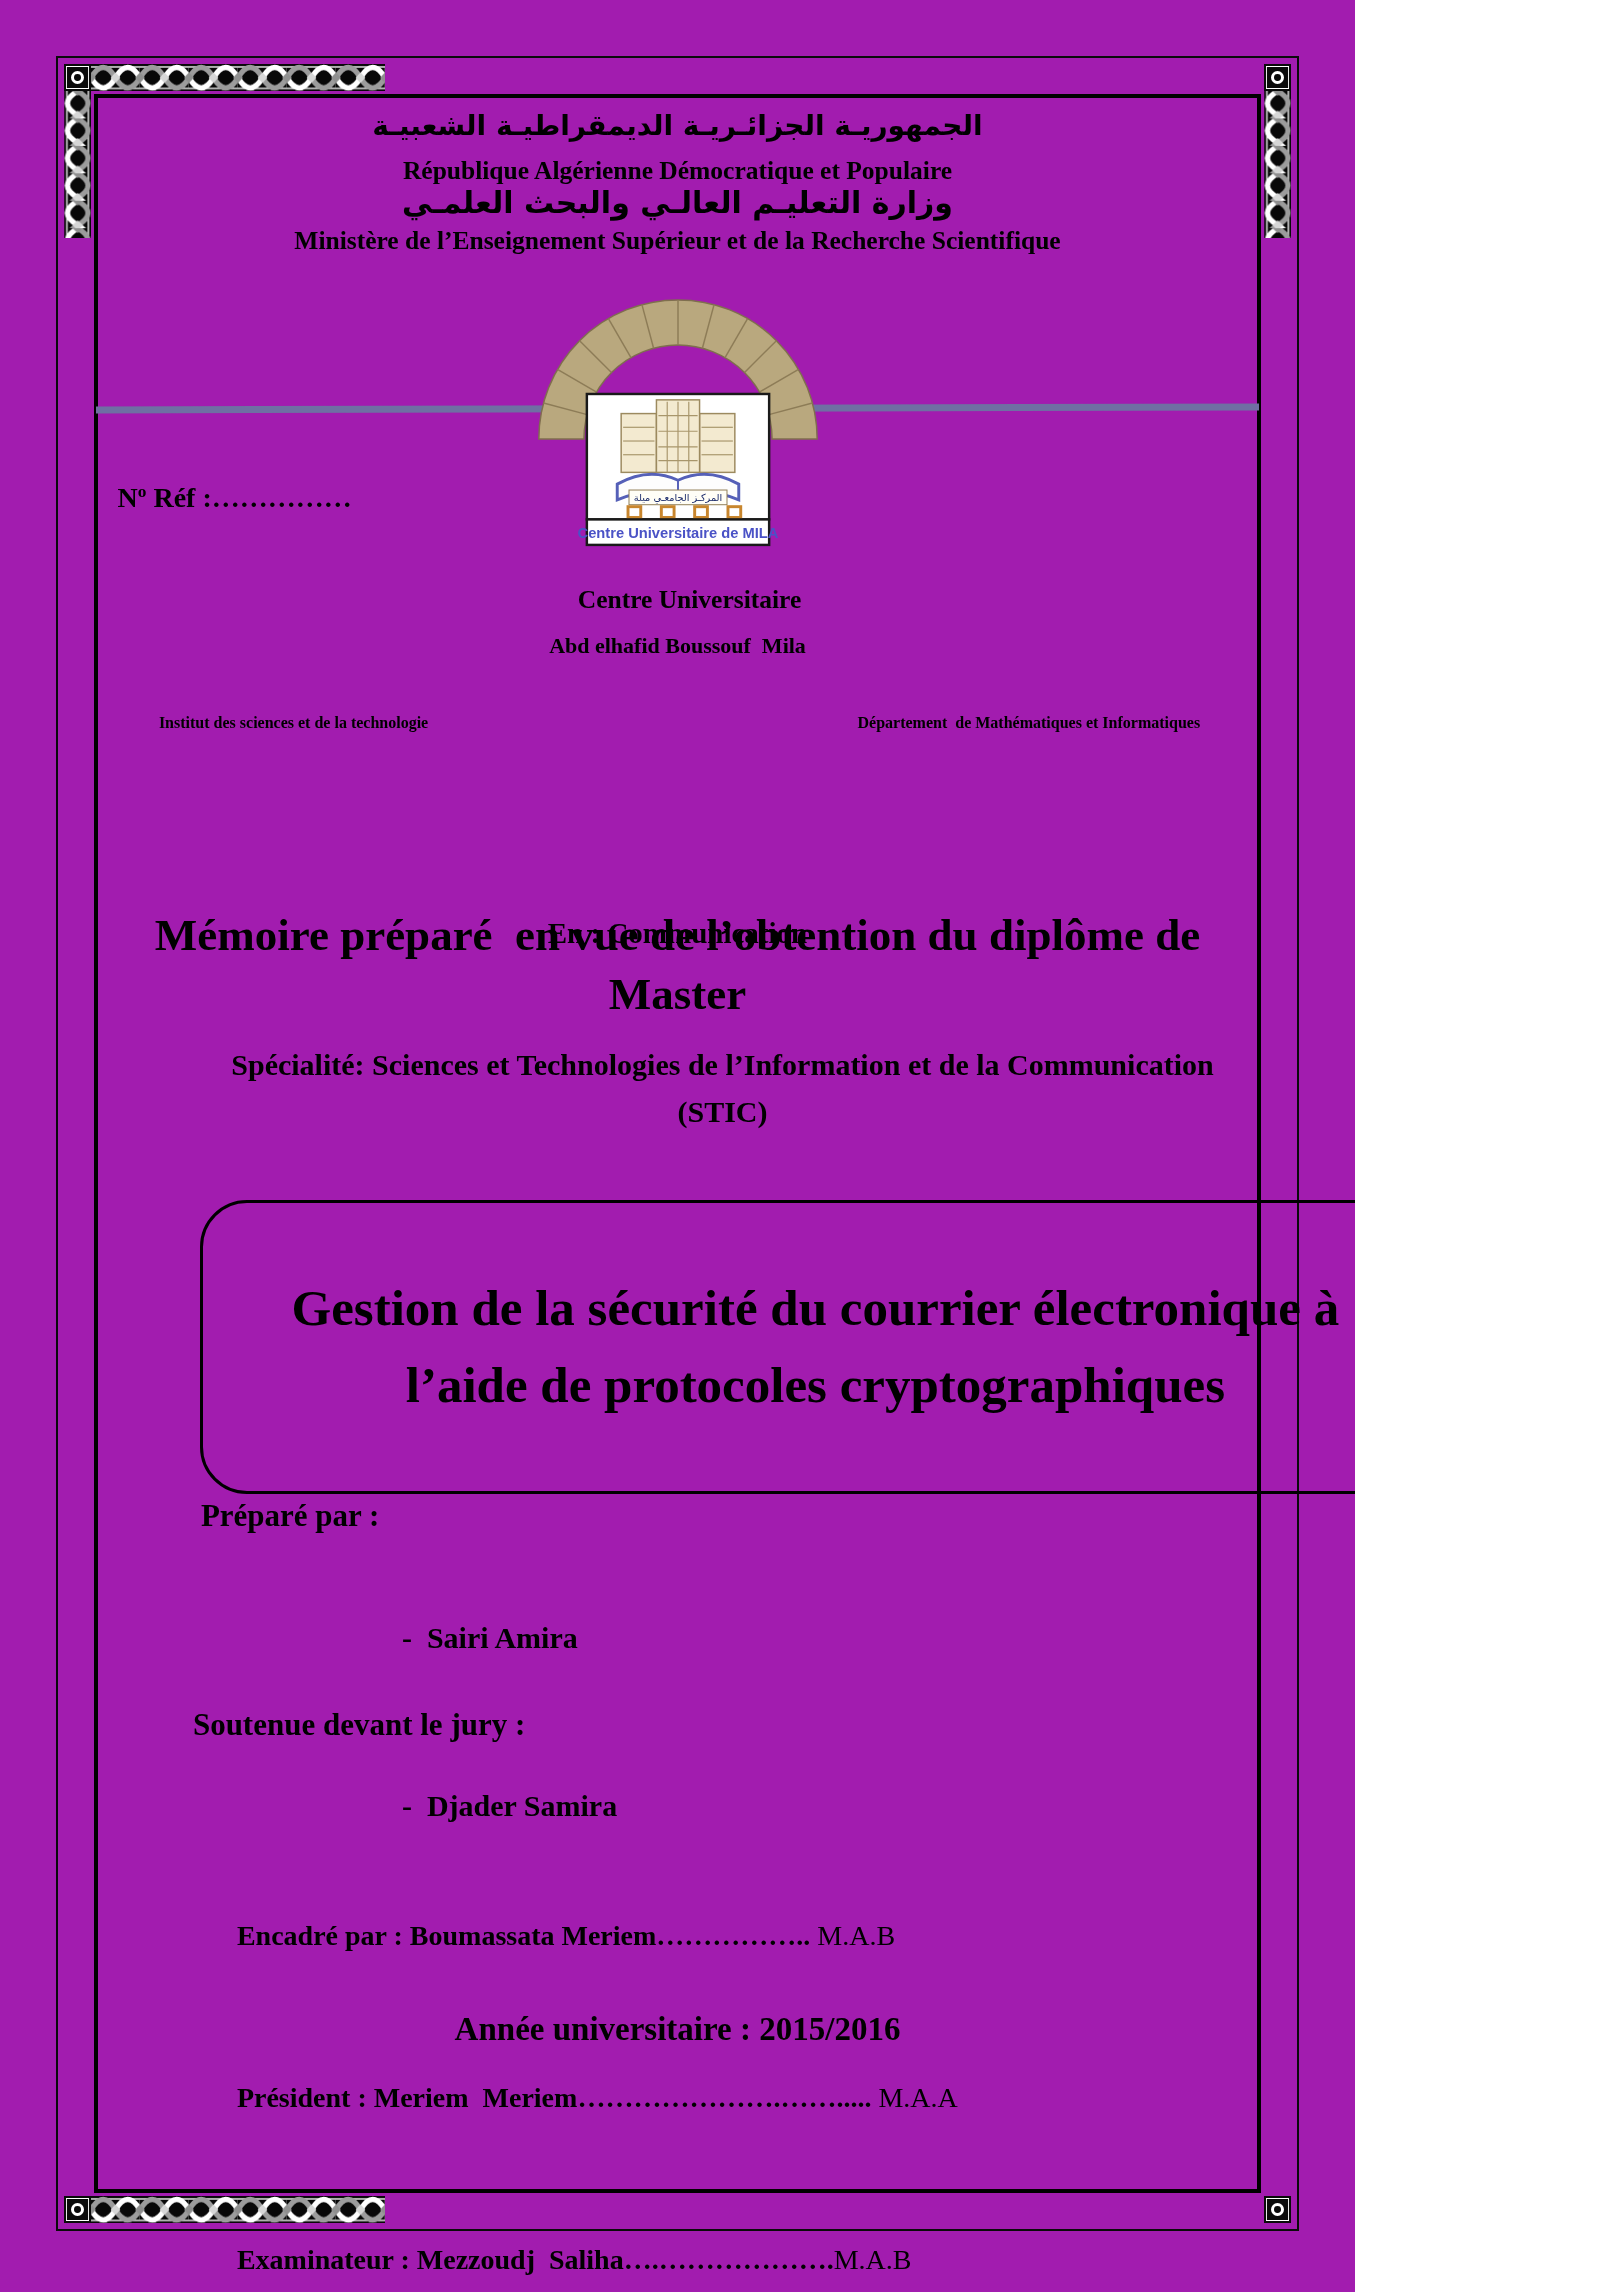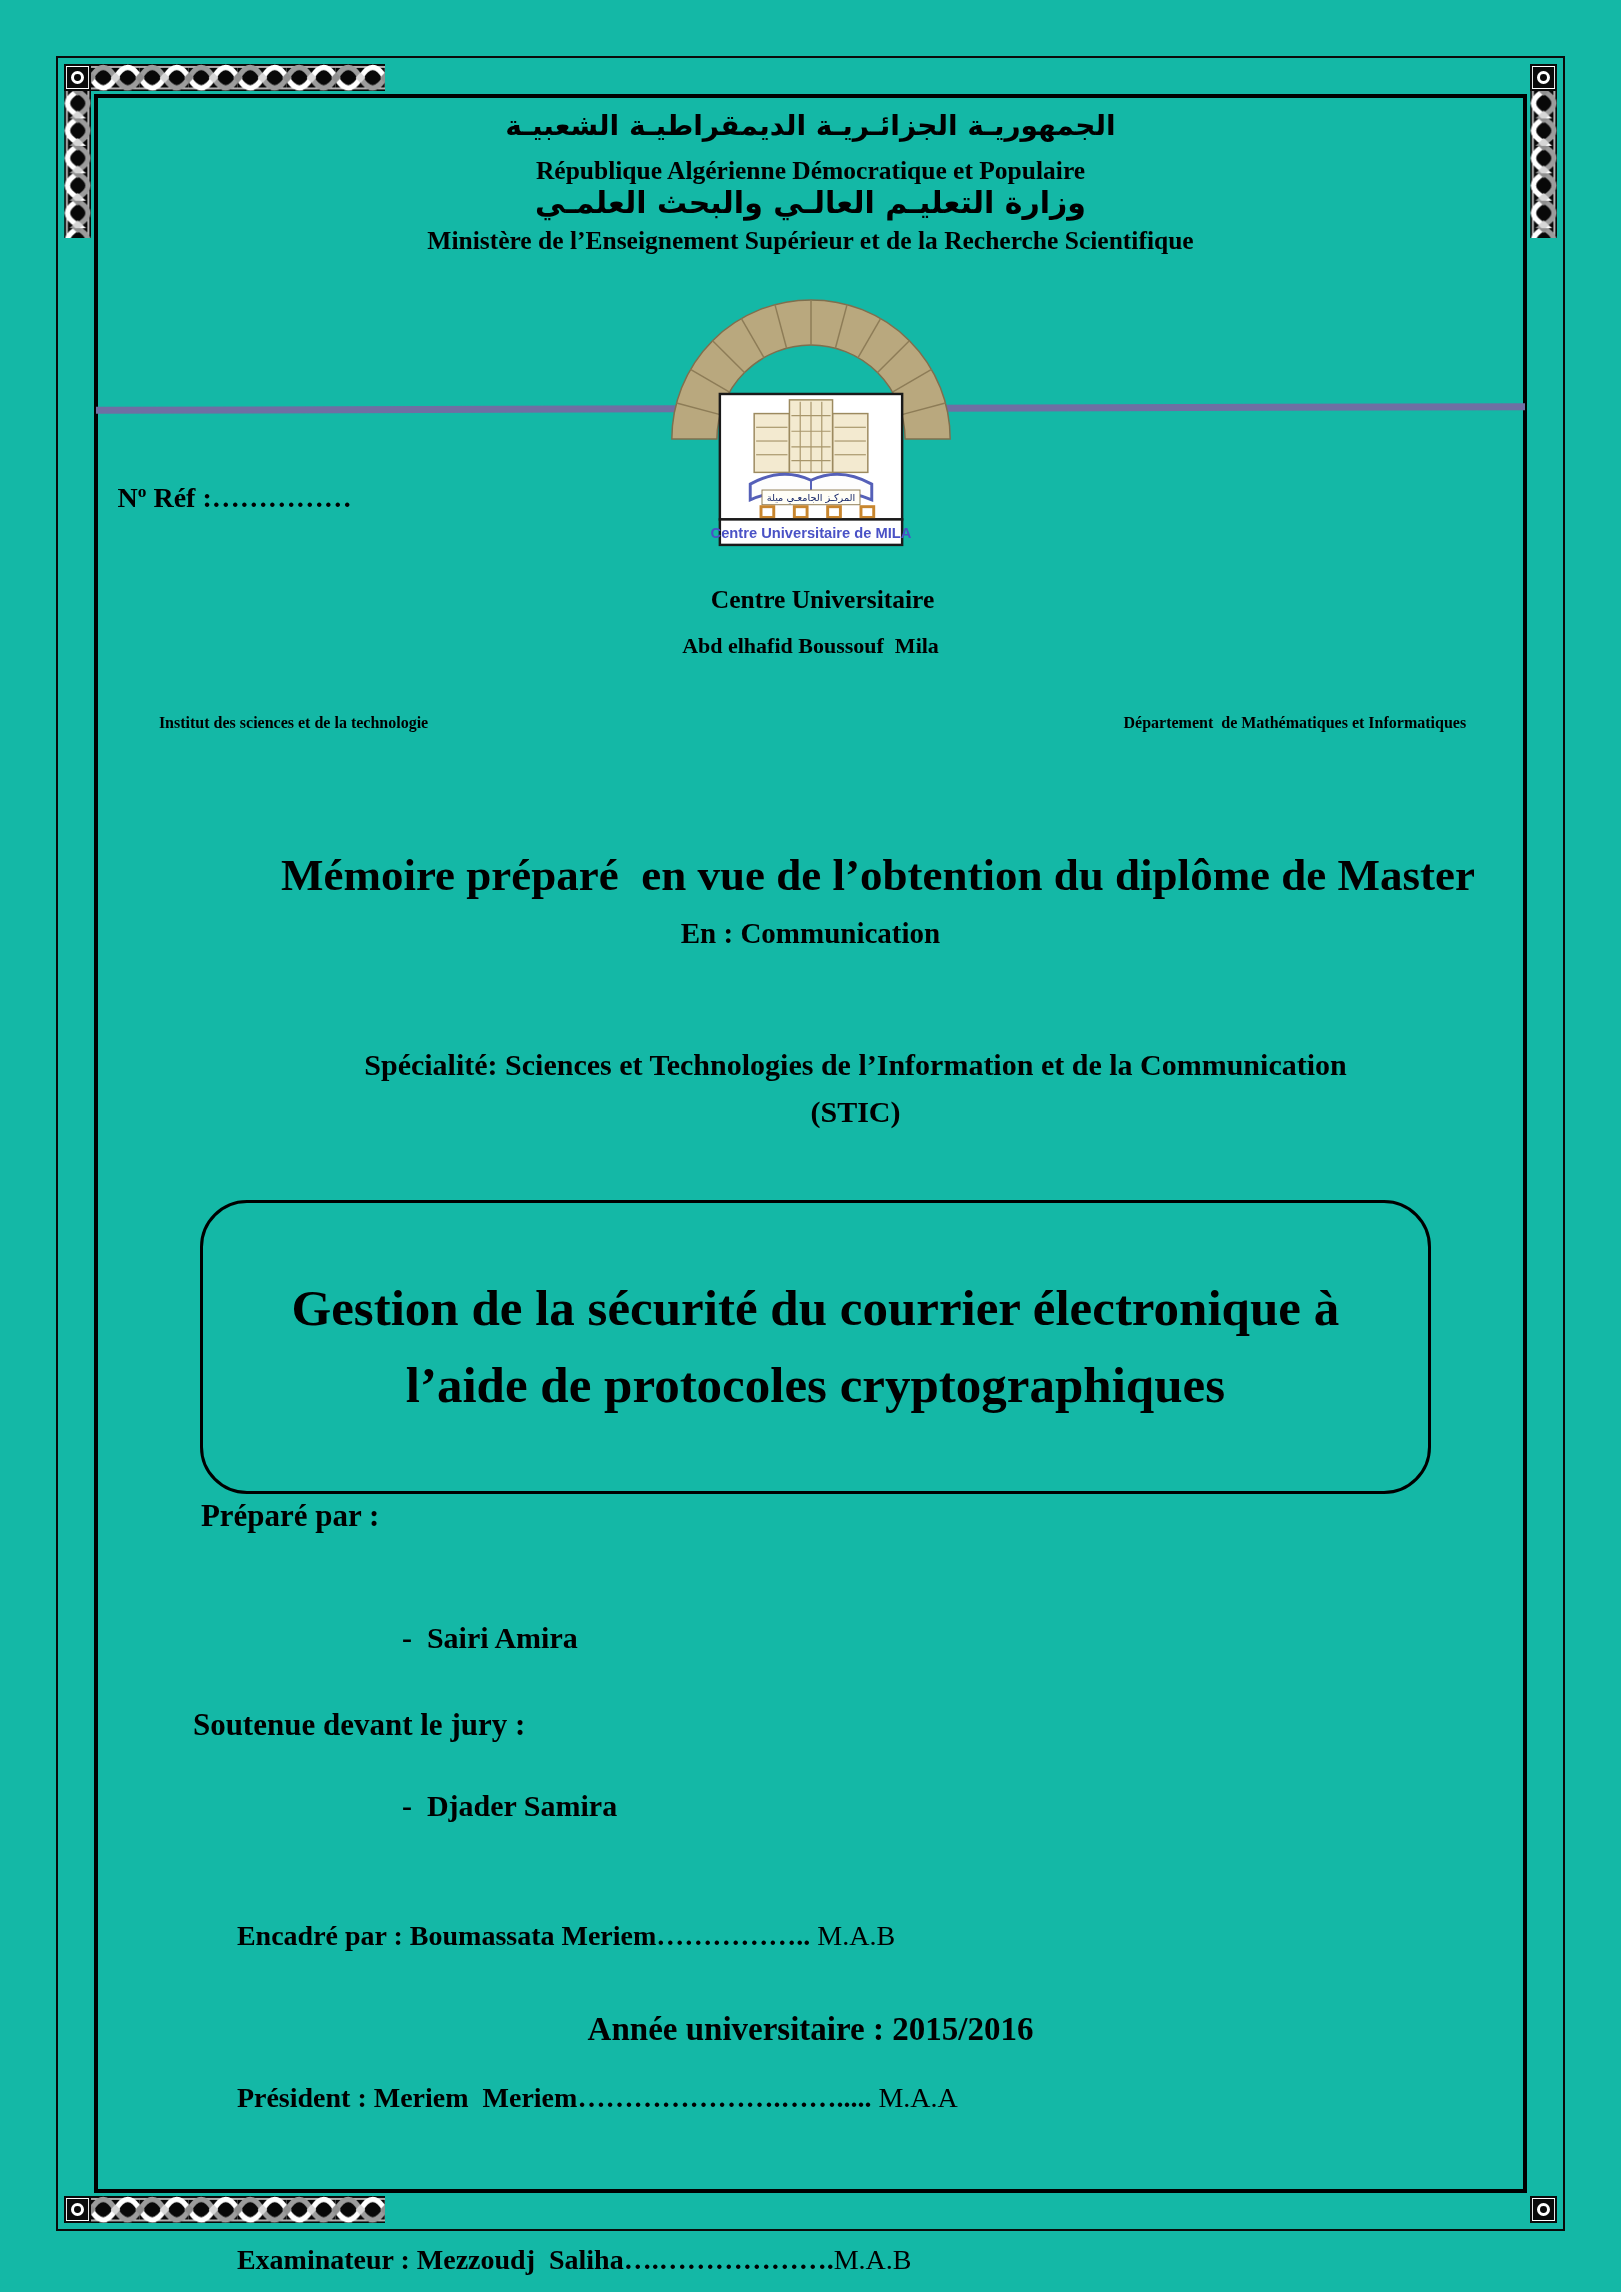--- a/index.html
+++ b/index.html
@@ -1,16 +1,16 @@
 <!DOCTYPE html>
 <html><head>
 <meta charset="utf-8">
 <style>
   html,body{margin:0;padding:0;background:#ffffff;}
-  .page{position:relative;width:1621px;height:2293px;background:#14b8a6;overflow:hidden;
+  .page{position:relative;width:1355px;height:2293px;background:#a21caf;overflow:hidden;
         font-family:"Liberation Serif",serif;color:#000;text-decoration:underline;}
   
   .frame-outer{position:absolute;top:56px;left:56px;right:56px;bottom:62px;
                border:2px solid #0a0a0a;padding:5.9px;}
   .frame-band{position:relative;width:100%;height:100%;}
   .rope{position:absolute;display:block;}
   .rope-top{top:0;left:27.4px;right:27.4px;height:27.4px;}
   .rope-bottom{bottom:0;left:27.4px;right:27.4px;height:27.4px;}
   .rope-left{left:0;top:27.4px;bottom:27.4px;width:27.4px;}
   .rope-right{right:0;top:27.4px;bottom:27.4px;width:27.4px;}

